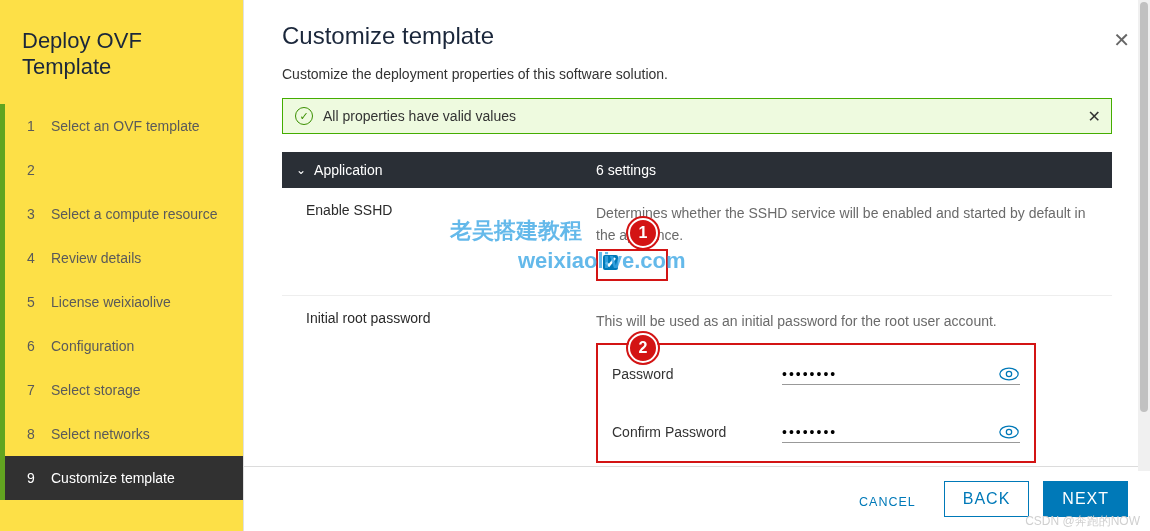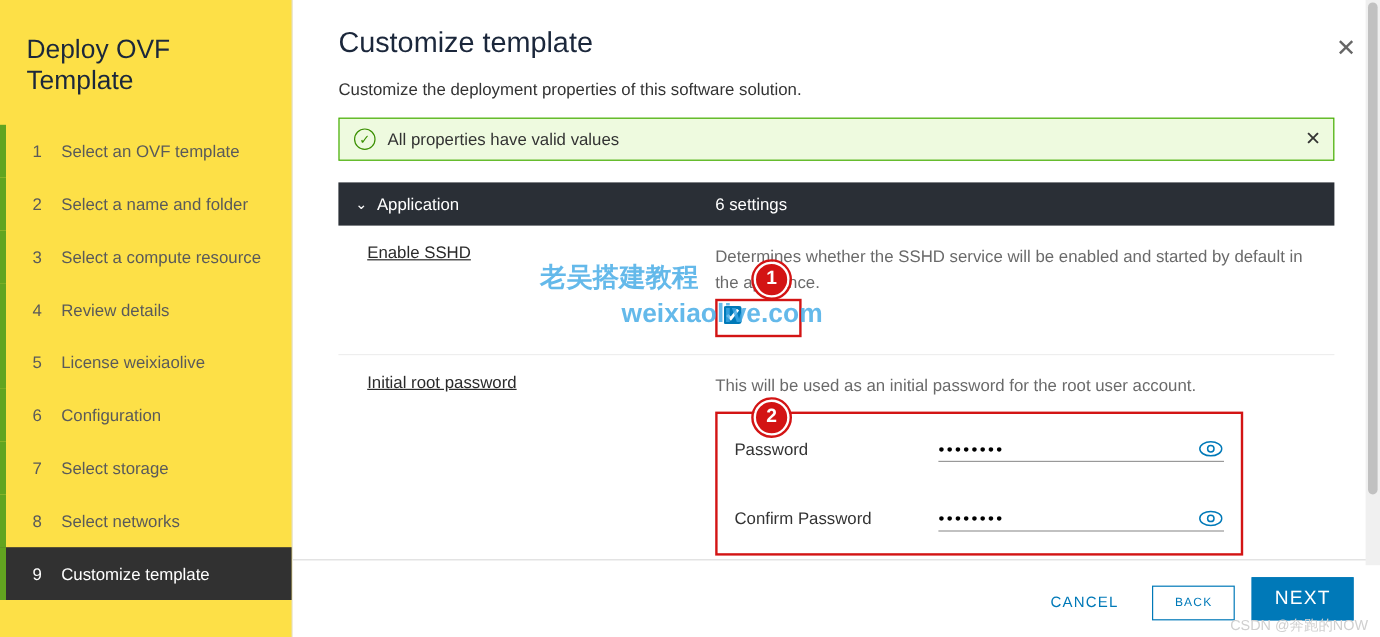--- a/index.html
+++ b/index.html
@@ -105,21 +105,21 @@
       padding: 10px 14px;
       font-size: 14px;
     }
     .section-col1 { width: 300px; display: flex; align-items: center; gap: 8px; }
     .expand-caret { font-size: 12px; }
     .setting-row {
       display: flex;
       border-bottom: 1px solid #eee;
       padding: 14px 14px 14px 24px;
     }
-    .setting-label { width: 290px; color: #2a2a2a; text-decoration: underline; }
+    .setting-label { width: 290px; color: #2a2a2a; }
     .setting-body { flex: 1; color: #6a6a6a; line-height: 1.6; }
     .checkbox-wrap {
       display: inline-block;
       border: 2px solid #d31414;
       padding: 3px 48px 3px 5px;
       margin-top: 2px;
     }
     .chk {
       width: 15px; height: 15px;
       accent-color: #0079b8;
@@ -207,21 +207,21 @@
       font-size: 12.5px;
       font-weight: 500;
       padding: 8px 14px;
       cursor: pointer;
     }
     .btn-outline {
       background: none;
       border: 1px solid #0079b8;
       color: #0079b8;
       letter-spacing: 1px;
-      font-size: 10px;
+      font-size: 16px;
       font-weight: 500;
       padding: 8px 18px;
       cursor: pointer;
     }
     .btn-primary {
       background: #0079b8;
       border: 1px solid #0079b8;
       color: #fff;
       letter-spacing: 1px;
       font-size: 16px;
@@ -252,21 +252,20 @@
 <div class="container">
   <aside class="sidebar">
     <h1 class="sidebar-title">Deploy OVF Template</h1>
     <ul class="steps">
       <li class="step completed">
         <span class="step-num">1</span>
         <span>Select an OVF template</span>
       </li>
       <li class="step completed">
         <span class="step-num">2</span>
-        <span>Select a name and folder</span>
       </li>
       <li class="step completed">
         <span class="step-num">3</span>
         <span>Select a compute resource</span>
       </li>
       <li class="step completed">
         <span class="step-num">4</span>
         <span>Review details</span>
       </li>
       <li class="step completed">

